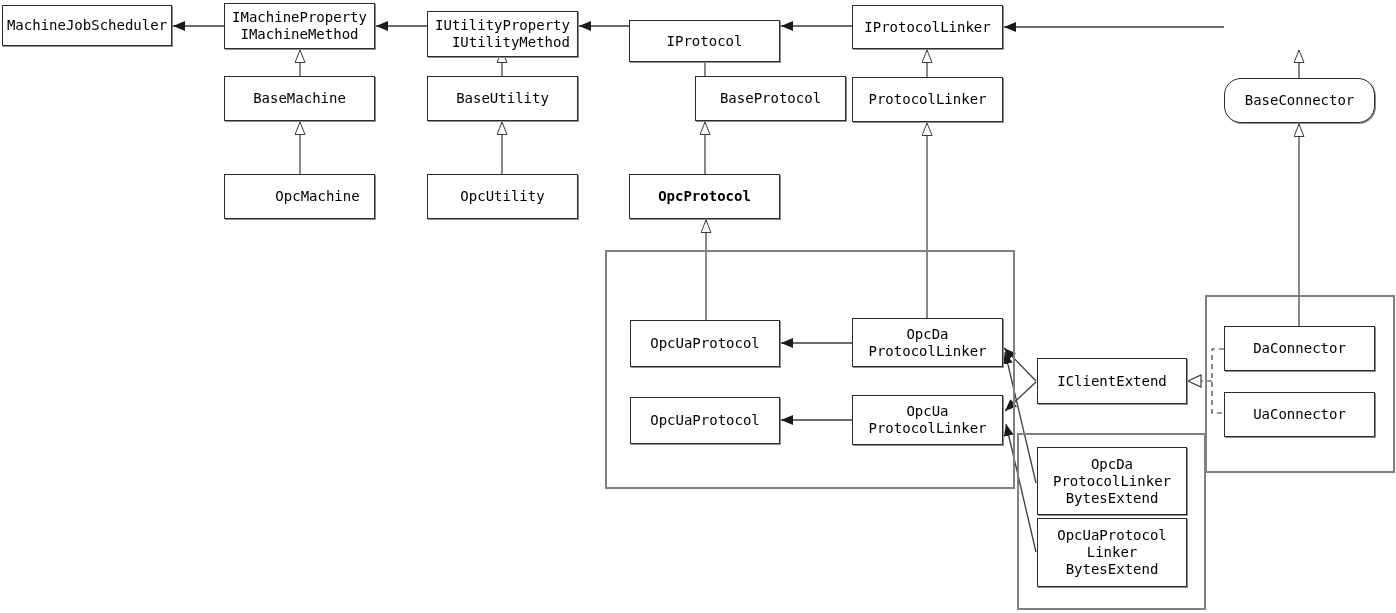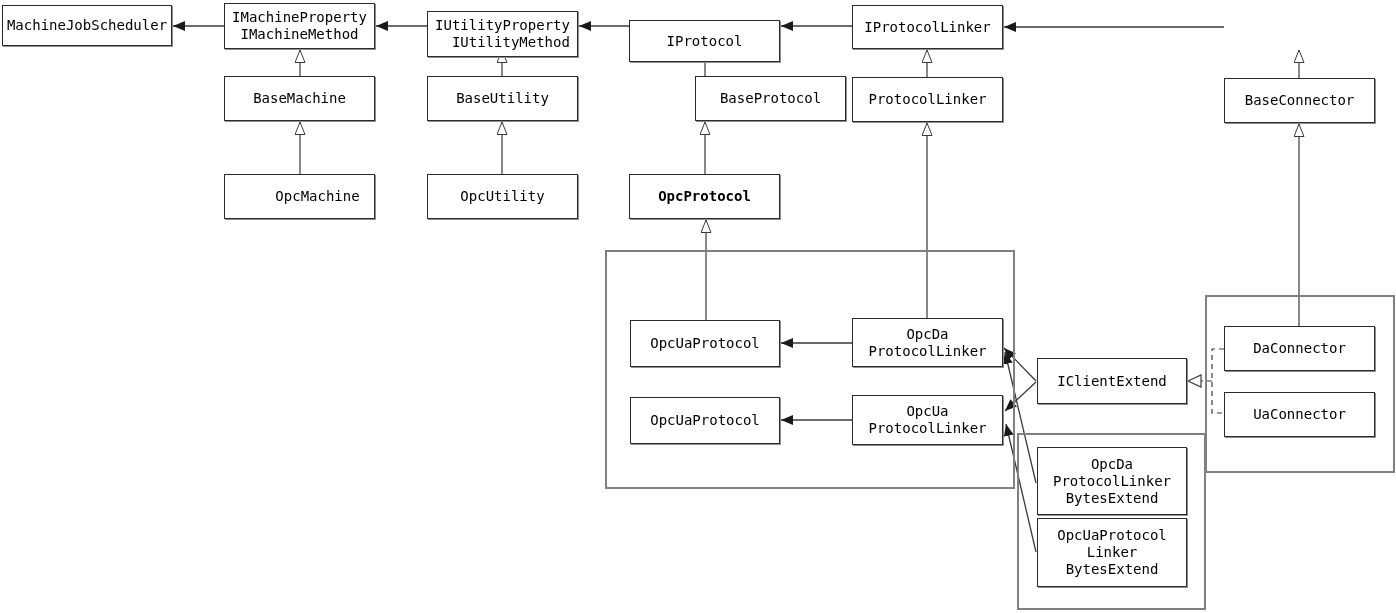--- a/index.html
+++ b/index.html
@@ -106,21 +106,21 @@
 IMachineMethod</div>
   <div class="node" style="left:427px; top:11px; width:151px; height:46px;text-align:right;">IUtilityProperty
 IUtilityMethod</div>
   <div class="node" style="left:629px; top:20px; width:151px; height:42px;">IProtocol</div>
   <div class="node" style="left:852px; top:5px; width:151px; height:44px;">IProtocolLinker</div>
 
   <div class="node" style="left:224px; top:76px; width:151px; height:45px;">BaseMachine</div>
   <div class="node" style="left:427px; top:76px; width:151px; height:45px;">BaseUtility</div>
   <div class="node" style="left:657px; top:76px; width:151px; height:45px;margin-left:38px;">BaseProtocol</div>
   <div class="node" style="left:852px; top:77px; width:151px; height:45px;">ProtocolLinker</div>
-  <div class="node" style="left:1224px; top:78px; width:151px; height:45px;">BaseConnector</div>
+  <div class="node" style="left:1224px; top:78px; width:151px; height:45px;border-radius:17px;">BaseConnector</div>
 
   <div class="node" style="left:224px; top:174px; width:151px; height:45px;padding-left:36px;">OpcMachine</div>
   <div class="node" style="left:427px; top:174px; width:151px; height:45px;">OpcUtility</div>
   <div class="node" style="left:629px; top:174px; width:151px; height:45px;font-weight:bold;">OpcProtocol</div>
 
   <div class="node" style="left:630px; top:320px; width:150px; height:47px;">OpcUaProtocol</div>
   <div class="node" style="left:630px; top:397px; width:150px; height:47px;">OpcUaProtocol</div>
   <div class="node" style="left:852px; top:318px; width:151px; height:49px;">OpcDa
 ProtocolLinker</div>
   <div class="node" style="left:852px; top:395px; width:151px; height:50px;">OpcUa

